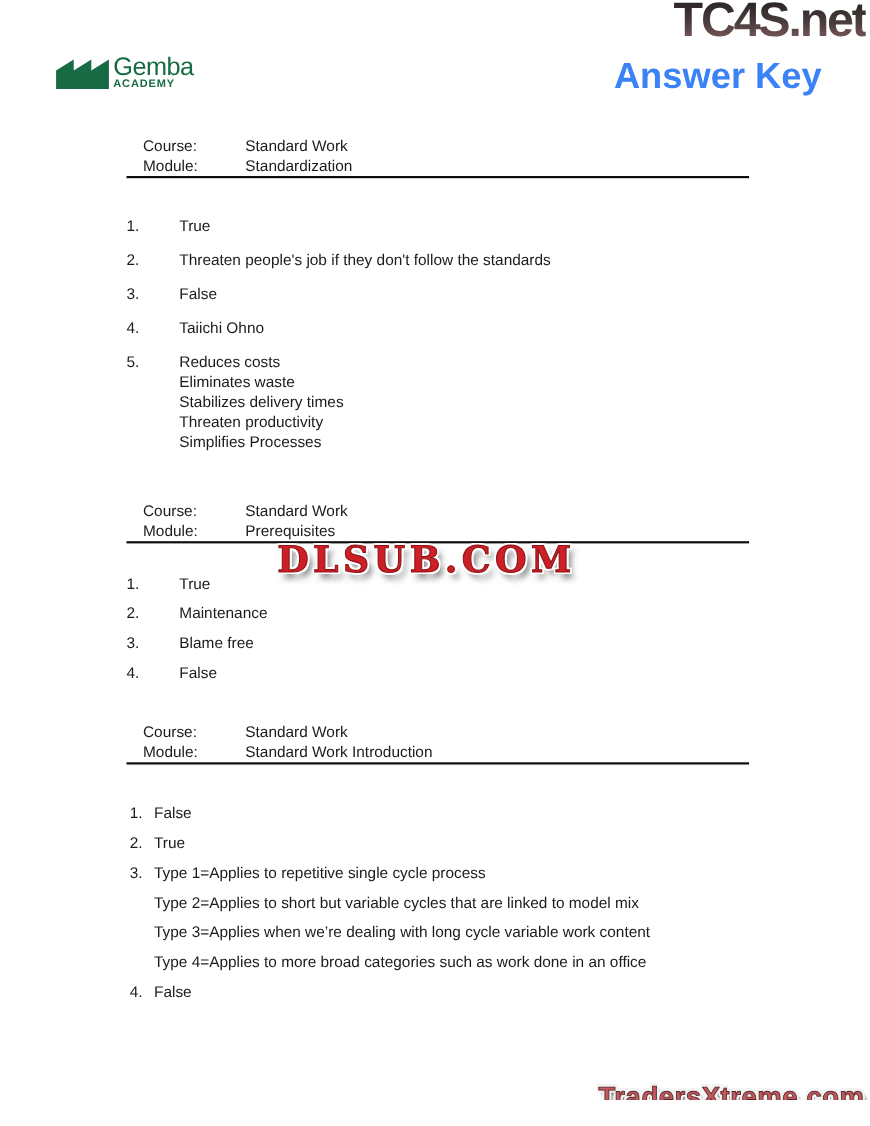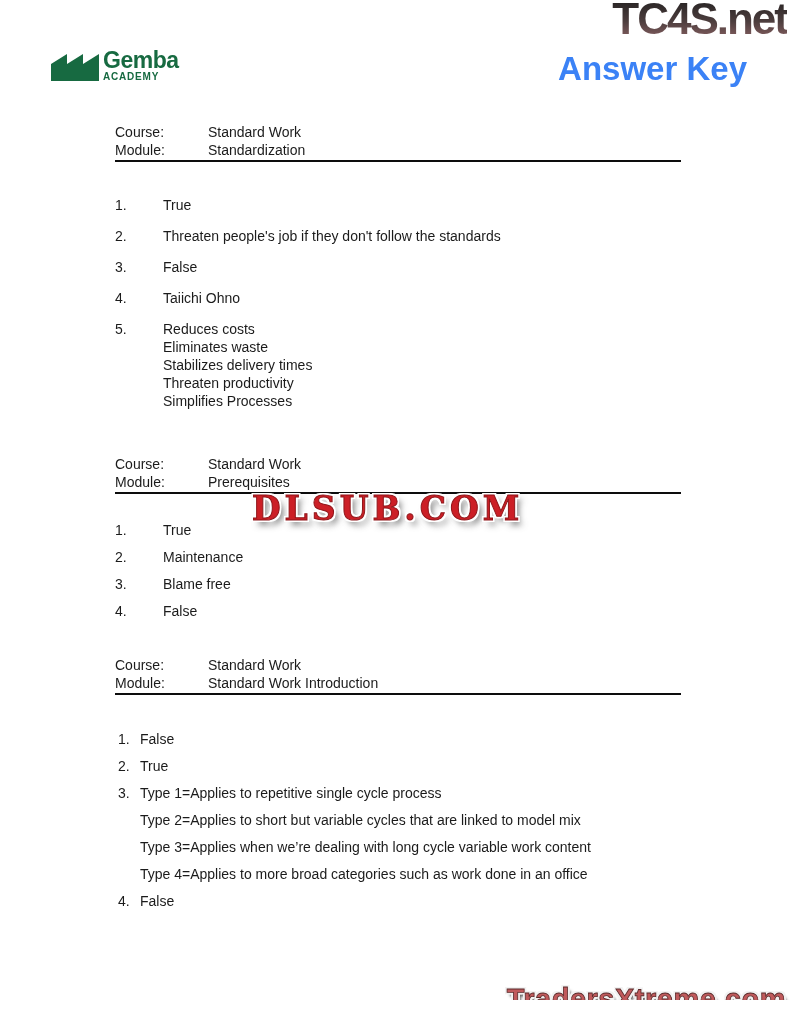--- a/index.html
+++ b/index.html
@@ -12,32 +12,32 @@
     position:absolute; top:-6px; right:4px;
     font-size:44px; font-weight:bold; letter-spacing:-2px;
     background:linear-gradient(to bottom, var(--tc4s-top) 0%, var(--tc4s-mid) 55%, var(--tc4s-bottom) 100%);
     -webkit-background-clip:text; background-clip:text; color:transparent;
     filter:blur(0.3px);
   }
 
   
   .gemba { position:absolute; top:50px; left:51px; display:flex; align-items:flex-start; gap:4px; }
   .gemba svg { display:block; margin-top:1px; }
-  .gemba-name { font-size:23px; font-weight:bold; color:var(--gemba-green); line-height:20px; letter-spacing:-0.5px; }
+  .gemba-name { font-size:23px; font-weight:normal; color:var(--gemba-green); line-height:20px; letter-spacing:-0.5px; }
   .gemba-sub  { font-size:10px; font-weight:bold; color:var(--gemba-green); letter-spacing:0.8px; margin-top:1px; }
 
   
   .title { position:absolute; top:50px; left:115px; width:632px; text-align:right;
            font-size:33px; font-weight:bold; color:#3b82f6; letter-spacing:0; }
 
   
   .answer-section { position:absolute; left:115px; width:566px; font-size:14px; color:#1b1b1b; }
   .s1 { top:123px; } .s2 { top:455px; } .s3 { top:656px; }
   .meta-row { display:flex; line-height:18px; }
-  .meta-row .lbl { width:93px; }
+  .meta-row .lbl { width:93px;margin-left:15px; }
   .rule { border-bottom:2px solid #0d0d0d; margin-top:1px; }
   .s1 .answers { margin-top:34px; }
   .s2 .answers { margin-top:27px; }
   .s3 .answers { margin-top:31px; }
   .item { display:flex; }
   .s1 .item, .s2 .item { line-height:18px; }
   .s1 .item { margin-bottom:13px; }
   .s2 .item { margin-bottom:9px; }
   .s1 .num, .s2 .num { width:48px; flex:none; }
   .s3 .item { line-height:27px; padding-left:3px; }
@@ -51,21 +51,21 @@
     text-shadow:
       -2px -2px 0 #fff, 2px -2px 0 #fff, -2px 2px 0 #fff, 2px 2px 0 #fff,
       -2px 0 0 #fff, 2px 0 0 #fff, 0 -2px 0 #fff, 0 2px 0 #fff,
       4px 5px 6px rgba(90,90,90,0.8);
     -webkit-text-stroke:1px var(--dlsub-dark);
   }
 
   
   .traders {
     position:absolute; top:983px; right:5px;
-    font-weight:bold; font-size:29px; letter-spacing:0.5px; color:var(--traders-red);
+    font-weight:bold; font-size:25px; letter-spacing:0.5px; color:var(--traders-red);
     text-shadow:
       -2px -2px 0 #f2f2f2, 2px -2px 0 #f2f2f2, -2px 2px 0 #f2f2f2, 2px 2px 0 #f2f2f2,
       -2px 0 0 #f2f2f2, 2px 0 0 #f2f2f2, 0 -2px 0 #f2f2f2, 0 2px 0 #f2f2f2,
       3px 4px 3px rgba(60,60,60,0.85);
     -webkit-text-stroke:0.8px var(--traders-dark);
   }
 </style>
 </head>
 <body>
 

